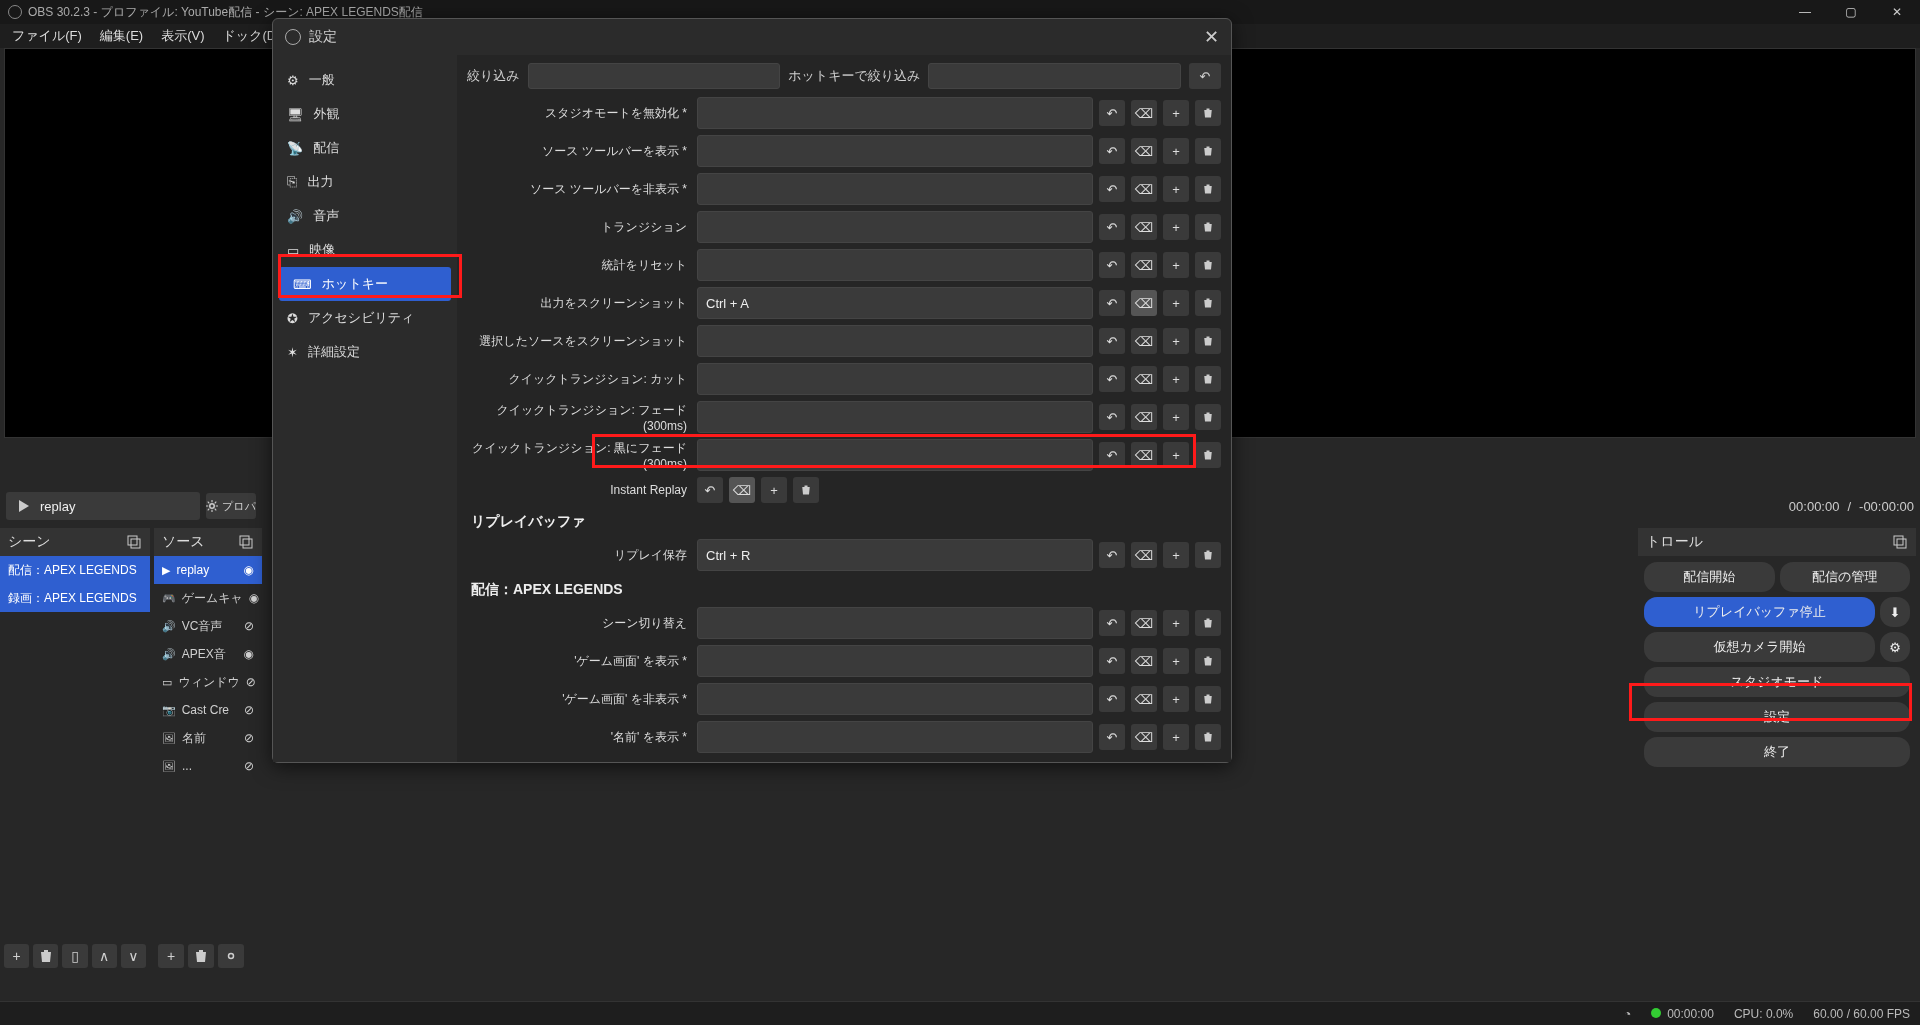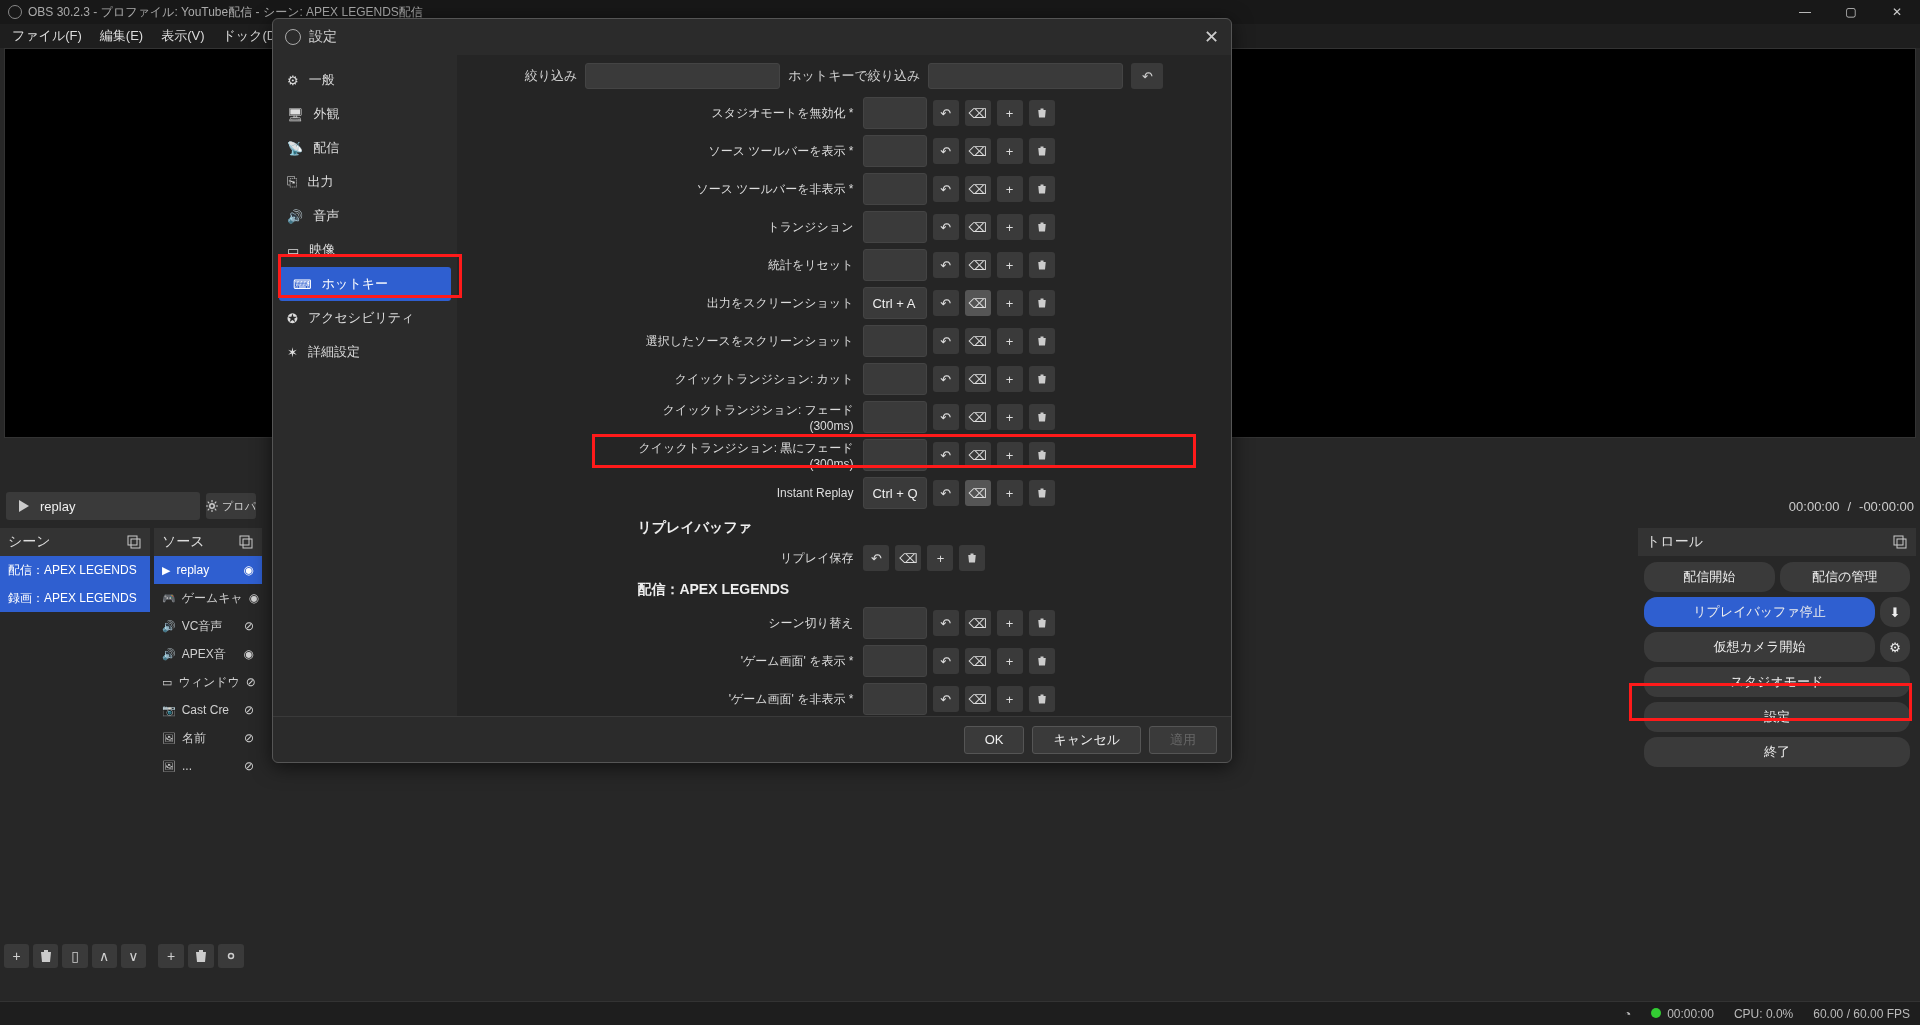--- a/index.html
+++ b/index.html
@@ -50,21 +50,21 @@
 
 
 .dialog-backdrop { position: absolute; top: 18px; left: 272px; width: 960px; height: 745px; background: #2b2b2b; border: 1px solid #555; border-radius: 6px; box-shadow: 0 4px 20px rgba(0,0,0,.6); display: flex; flex-direction: column; }
 .dlg-title { height: 36px; display: flex; align-items: center; padding: 0 12px; gap: 8px; font-size: 14px; }
 .dlg-title .obs-icon { width: 16px; height: 16px; border-radius: 50%; border: 1.5px solid #aaa; }
 .dlg-close { margin-left: auto; font-size: 18px; color: #ccc; }
 .dlg-body { flex: 1; display: flex; overflow: hidden; }
 .dlg-sidebar { width: 184px; background: #2b2b2b; padding: 8px 0; }
 .dlg-side-item { height: 34px; display: flex; align-items: center; gap: 10px; padding: 0 14px; font-size: 13px; color: #ddd; }
 .dlg-side-item.sel { background: #2f5fd0; color: #fff; border-radius: 3px; margin: 0 6px; }
-.dlg-content { flex: 1; display: flex; flex-direction: column; background: #252525; align-items: center; }
+.dlg-content { flex: 1; display: flex; flex-direction: column; background: #252525; }
 .filter-row { display: flex; align-items: center; gap: 8px; padding: 8px 10px; }
 .filter-row label { font-size: 13px; white-space: nowrap; }
 .filter-row input { flex: 1; height: 26px; background: #3a3a3a; border: 1px solid #444; color: #eee; padding: 0 8px; border-radius: 3px; }
 .filter-row .undo { width: 32px; height: 26px; background: #3a3a3a; border-radius: 3px; display:flex; align-items:center; justify-content:center; }
 .hotkey-scroll { flex: 1; overflow-y: auto; padding: 0 10px 10px 10px; position: relative; }
 .hotkey-scroll::-webkit-scrollbar { width: 10px; }
 .hotkey-scroll::-webkit-scrollbar-thumb { background: #555; border-radius: 5px; }
 .hk-row { display: flex; align-items: center; gap: 6px; margin-bottom: 6px; }
 .hk-label { width: 224px; text-align: right; font-size: 12px; color: #ddd; padding-right: 4px; }
 .hk-input { flex: 1; height: 32px; background: #3a3a3a; border: 1px solid #444; border-radius: 3px; padding: 0 8px; color: #eee; display:flex; align-items:center; font-size: 13px; }
@@ -425,33 +425,33 @@
   <div class="hk-btn ">⌫</div>
   <div class="hk-btn">+</div>
   <div class="hk-btn">
               <svg style="width:12px;height:12px;fill:#ccc" viewBox="0 0 16 16">
                 <path d="M3 4h10l-1 10H4zM6 2h4v2H6z"></path>
               </svg>
             </div>
           </div>
           <div class="hk-row">
             <div class="hk-label">Instant Replay</div>
-  <div class="hk-input">Ctrl + Q</div>
   <div class="hk-btn">↶</div>
   <div class="hk-btn active">⌫</div>
   <div class="hk-btn">+</div>
   <div class="hk-btn">
               <svg style="width:12px;height:12px;fill:#ccc" viewBox="0 0 16 16">
                 <path d="M3 4h10l-1 10H4zM6 2h4v2H6z"></path>
               </svg>
             </div>
           </div>
           <div class="hk-section">リプレイバッファ</div>
           <div class="hk-row">
             <div class="hk-label">リプレイ保存</div>
+  <div class="hk-input">Ctrl + R</div>
   <div class="hk-btn">↶</div>
   <div class="hk-btn ">⌫</div>
   <div class="hk-btn">+</div>
   <div class="hk-btn">
               <svg style="width:12px;height:12px;fill:#ccc" viewBox="0 0 16 16">
                 <path d="M3 4h10l-1 10H4zM6 2h4v2H6z"></path>
               </svg>
             </div>
           </div>
           <div class="hk-section">配信：APEX LEGENDS</div>
@@ -498,23 +498,18 @@
   <div class="hk-btn ">⌫</div>
   <div class="hk-btn">+</div>
   <div class="hk-btn">
               <svg style="width:12px;height:12px;fill:#ccc" viewBox="0 0 16 16">
                 <path d="M3 4h10l-1 10H4zM6 2h4v2H6z"></path>
               </svg>
             </div>
           </div>
         </div>
     </div>
-  </div>
-  <div class="dlg-footer">
-    <button>OK</button>
-    <button>キャンセル</button>
-    <button disabled="">適用</button>
   </div>
 </div>
 
 <div class="hl-box" style="top:254px; left:278px; width:184px; height:44px"></div>
 <div class="hl-box" style="top:434px; left:592px; width:604px; height:34px"></div>
 <div class="hl-box" style="top:683px; right:8px; width:283px; height:38px"></div>
 
 </body></html>

